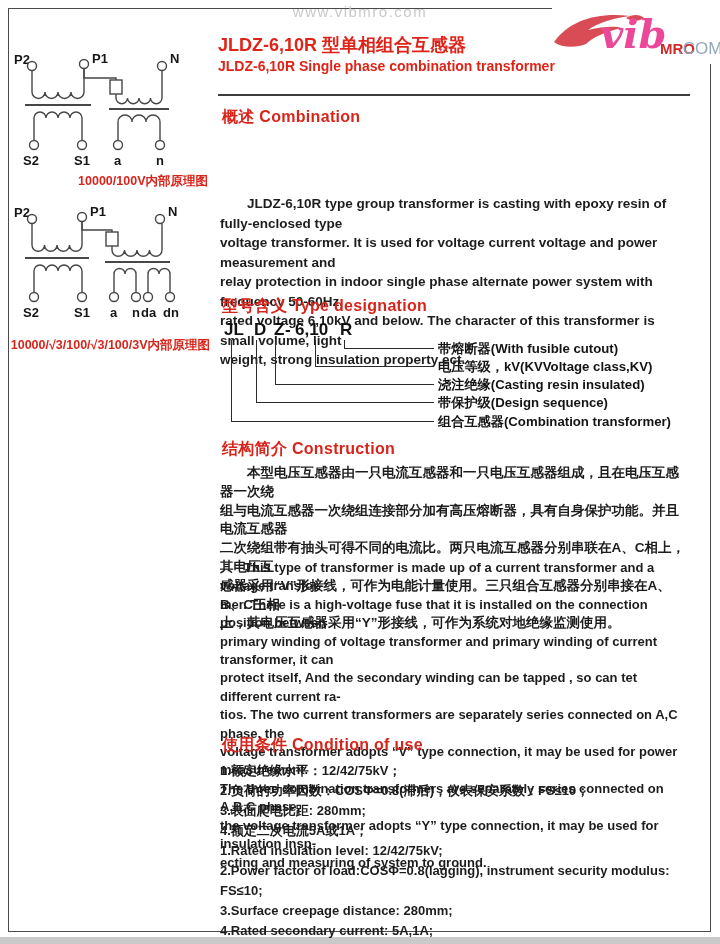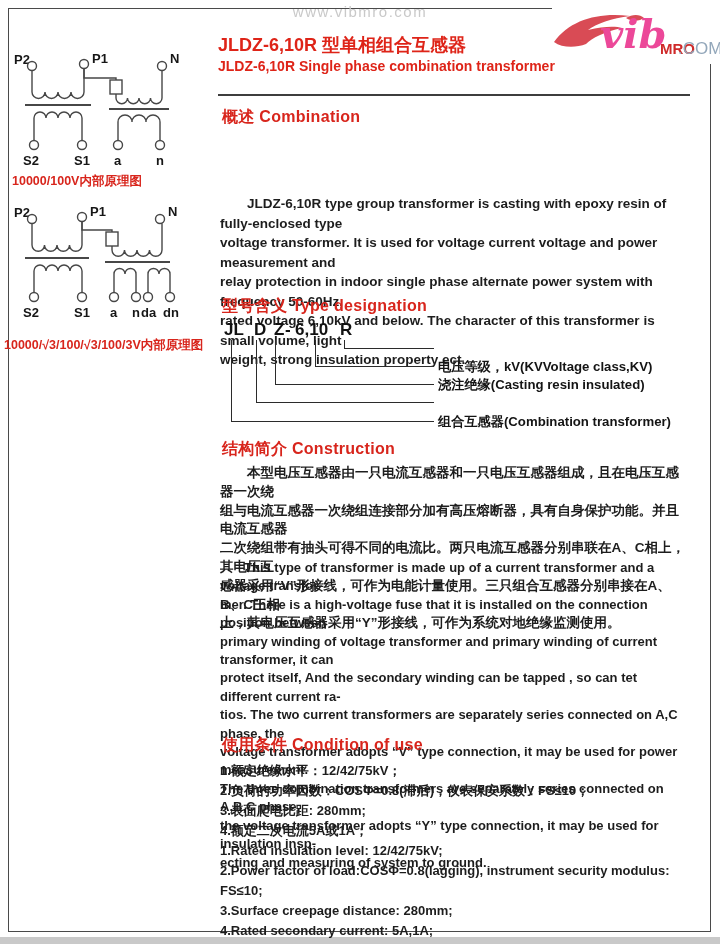--- a/index.html
+++ b/index.html
@@ -24,21 +24,21 @@
   .title-en{position:absolute;left:218px;top:58px;font-size:14px;font-weight:bold;color:#de2418;}
   .title-rule{position:absolute;left:218px;top:94px;width:472px;height:2px;background:#3d3d3d;}
 
   
   .diagram{position:absolute;}
   .diagram path, .diagram line{fill:none;stroke:#474747;stroke-width:1.4;}
   .diagram .core{stroke-width:2;}
   .diagram circle{fill:#ffffff;stroke:#474747;stroke-width:1.4;}
   .diagram rect{fill:#ffffff;stroke:#474747;stroke-width:1.4;}
   .diagram text{font-family:"Liberation Sans","DejaVu Sans",sans-serif;font-size:13px;font-weight:bold;fill:#161616;}
-  .caption{position:absolute;color:#d8251c;font-size:12.5px;font-weight:bold;text-align:left;}
+  .caption{position:absolute;color:#d8251c;font-size:12.5px;font-weight:bold;text-align:right;}
 
   .sec-h{position:absolute;left:222px;font-size:16px;font-weight:bold;color:#d8251c;letter-spacing:0.3px;}
 
   .p{position:absolute;left:220px;width:472px;font-weight:bold;color:#1d1d1d;white-space:pre-line;}
   .desc-zh{top:131px;font-size:13.5px;line-height:21px;text-indent:27px;}
   .desc-en{top:194px;font-size:13.5px;line-height:19.5px;text-indent:27px;}
   .constr-zh{top:464px;font-size:13.5px;line-height:18.8px;text-indent:27px;}
   .constr-en{top:559px;font-size:13px;line-height:18.4px;text-indent:24px;}
   .cond-zh{top:761px;font-size:13px;line-height:20px;}
   .cond-en{top:841px;font-size:13px;line-height:20px;}
@@ -147,22 +147,24 @@
     <span style="left:67px;">-</span>
     <span style="left:77px;">6,10</span>
     <span style="left:122px;">R</span>
   </div>
   <div class="tree">
     <div class="tl" style="left:126px;width:89px;height:8px;"></div>
     <div class="tl" style="left:97px;width:118px;height:26px;"></div>
     <div class="tl" style="left:57px;width:158px;height:44px;"></div>
     <div class="tl" style="left:38px;width:177px;height:62px;"></div>
     <div class="tl" style="left:13px;width:202px;height:81px;"></div>
+    <div class="lbl" style="top:0px;">带熔断器(With fusible cutout)</div>
     <div class="lbl" style="top:18px;">电压等级，kV(KVVoltage class,KV)</div>
     <div class="lbl" style="top:36px;">浇注绝缘(Casting resin insulated)</div>
+    <div class="lbl" style="top:54px;">带保护级(Design sequence)</div>
     <div class="lbl" style="top:73px;">组合互感器(Combination transformer)</div>
   </div>
 
   <div class="sec-h" style="top:439px;">结构简介  Construction</div>
   <div class="p constr-zh">本型电压互感器由一只电流互感器和一只电压互感器组成，且在电压互感器一次绕
 组与电流互感器一次绕组连接部分加有高压熔断器，具有自身保护功能。并且电流互感器
 二次绕组带有抽头可得不同的电流比。两只电流互感器分别串联在A、C相上，其电压互
 感器采用“V”形接线，可作为电能计量使用。三只组合互感器分别串接在A、B、C三相
 上，其电压互感器采用“Y”形接线，可作为系统对地绝缘监测使用。</div>
   <div class="p constr-en">This type of transformer is made up of a current transformer and a voltage transfor-

